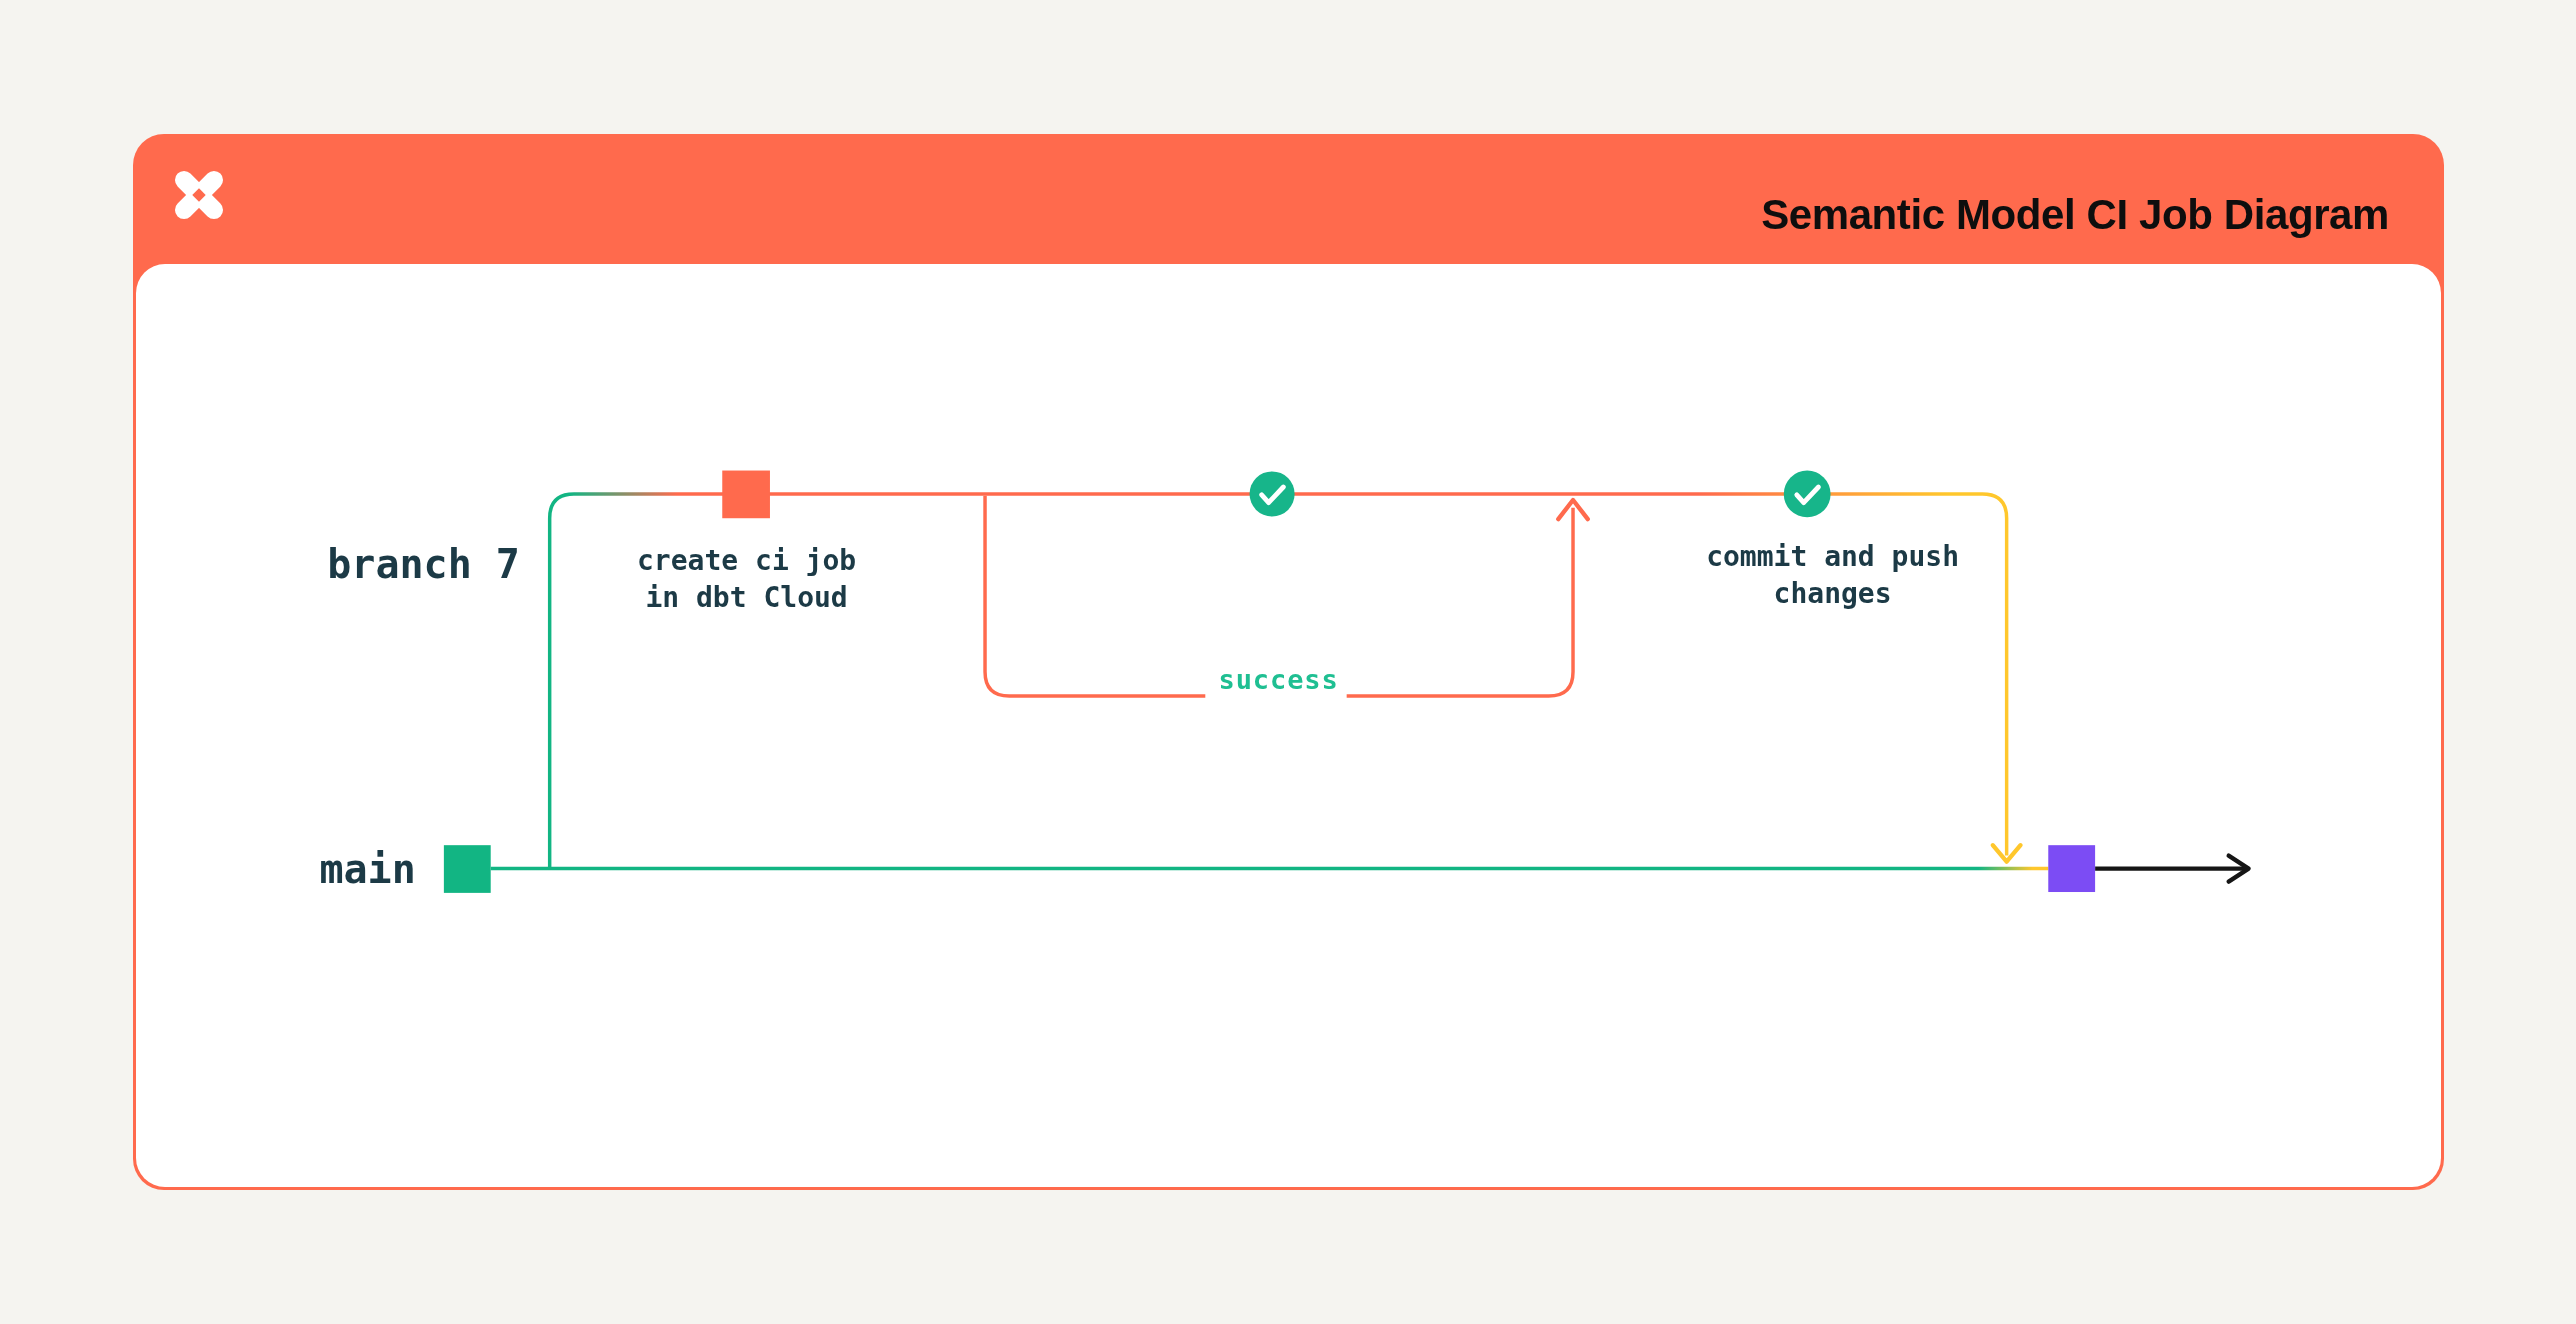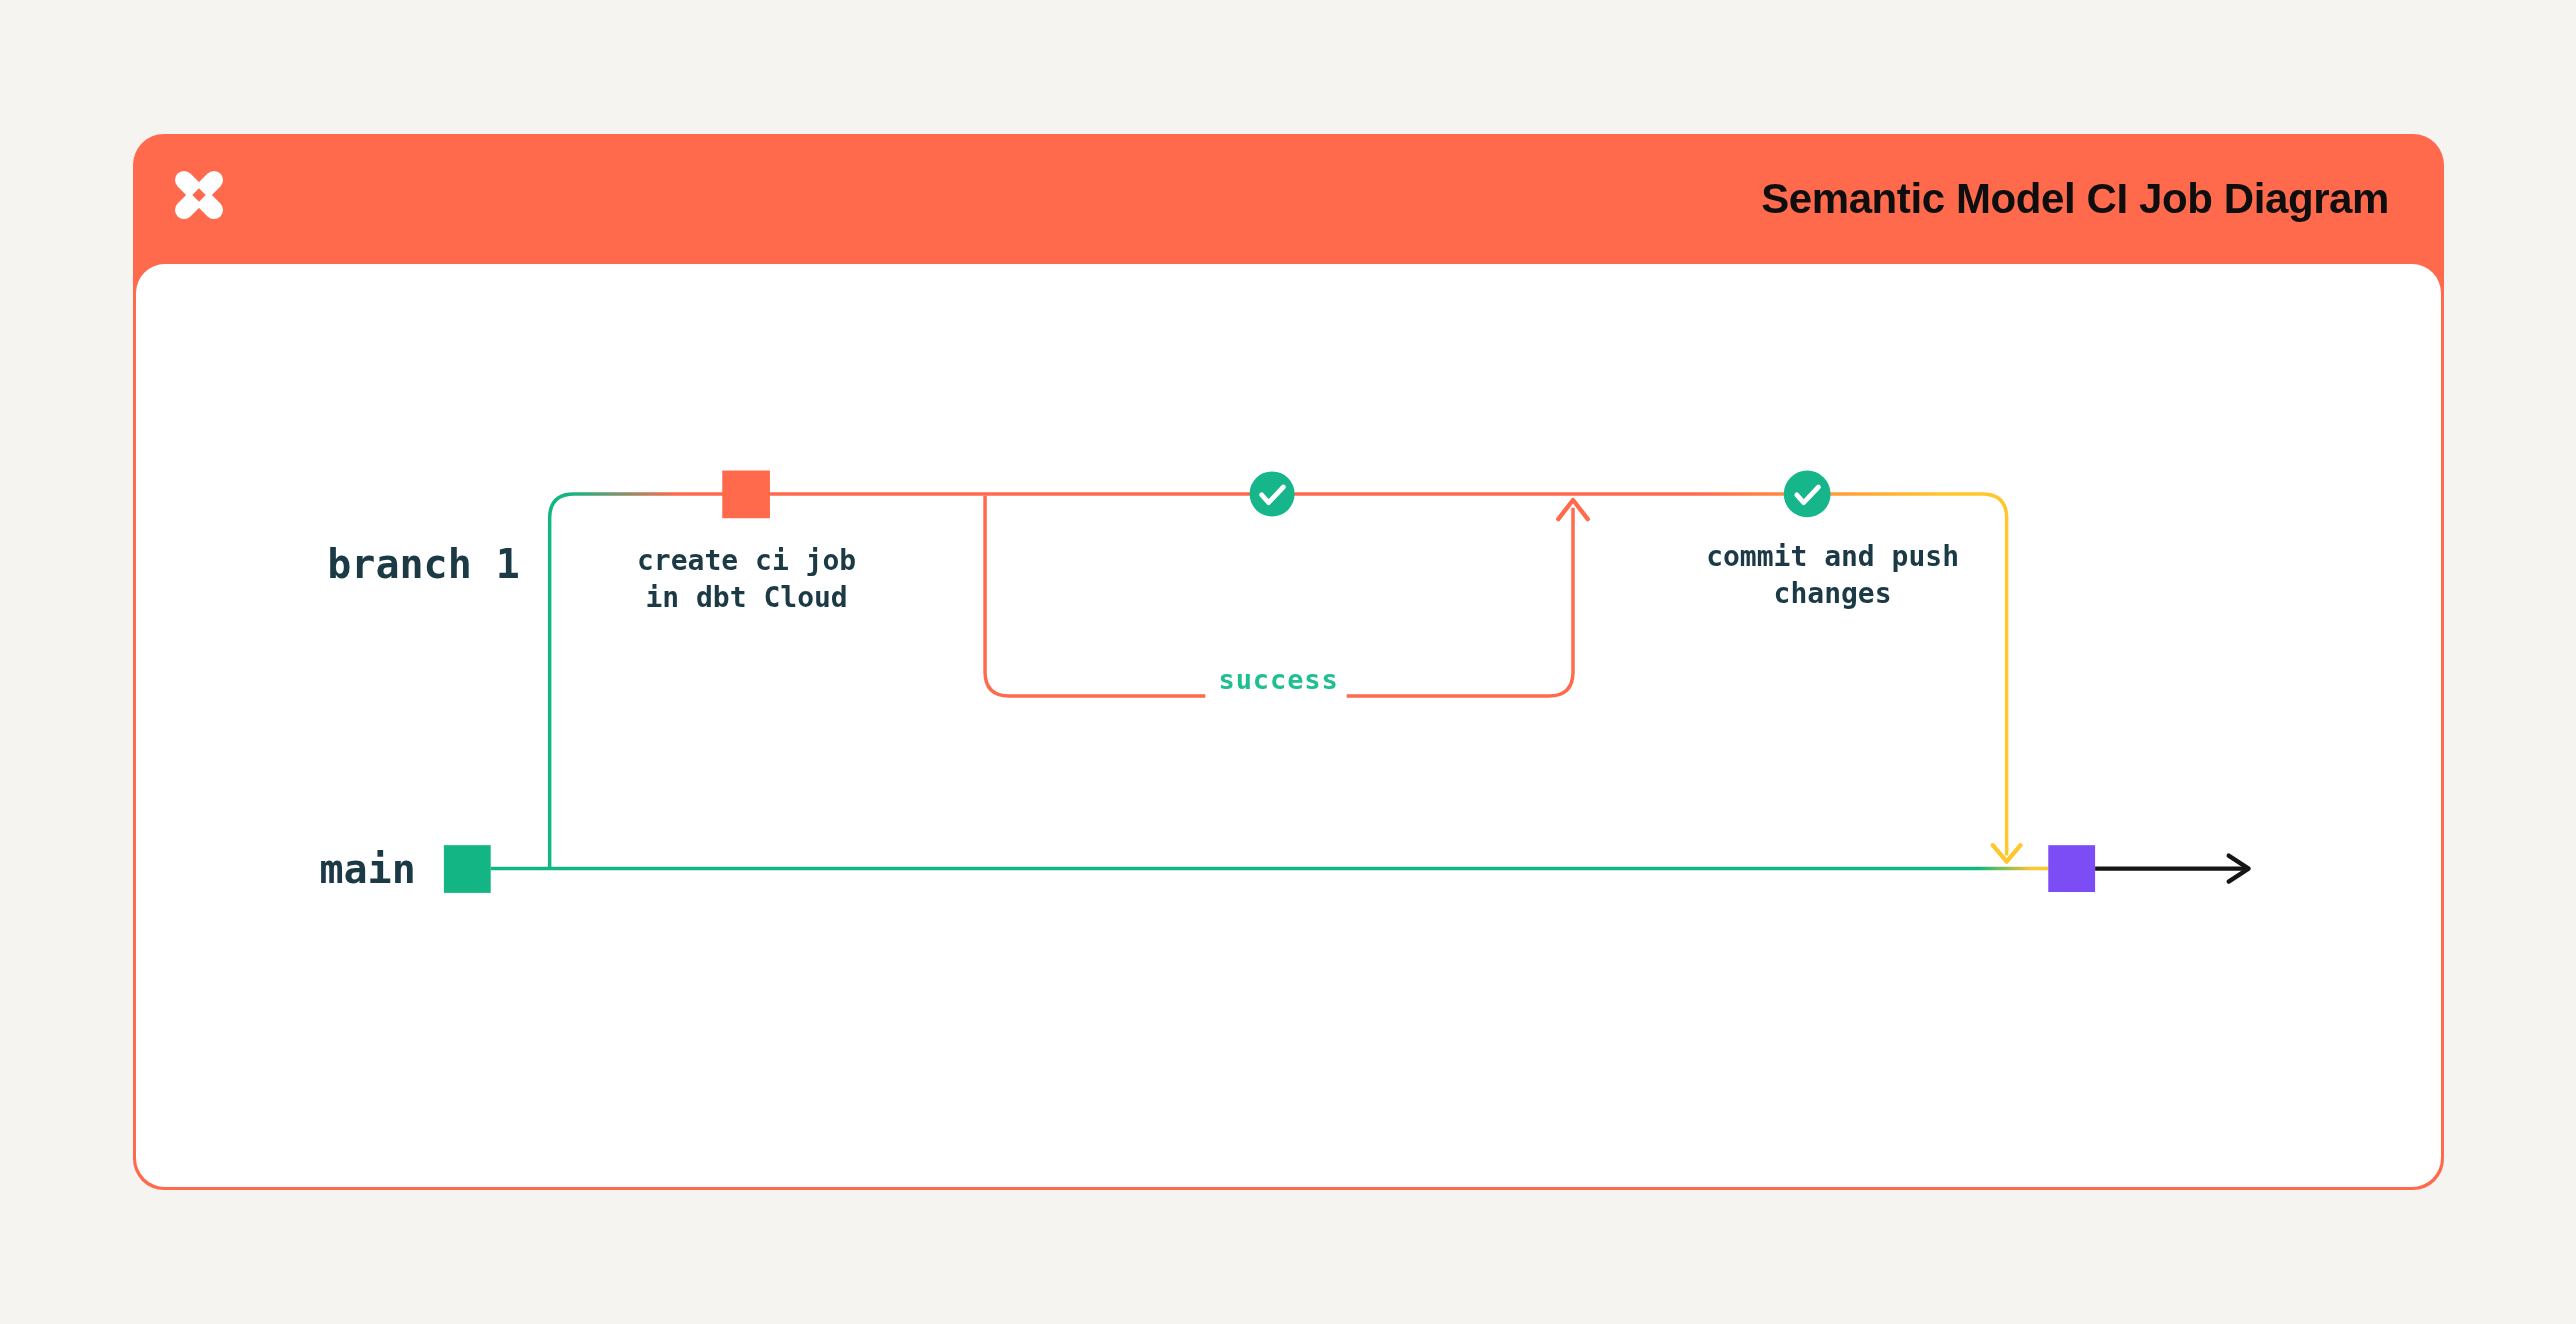--- a/index.html
+++ b/index.html
@@ -16,21 +16,21 @@
     background:var(--coral,#FF6A4D);
     border-radius:31px;
   }
   .card-header{
     position:absolute;left:0;top:0;right:0;height:130px;
   }
   .logo{
     position:absolute;left:35px;top:30px;width:62px;height:62px;
   }
   .page-title{
-    position:absolute;right:55px;top:0;height:130px;
+    position:absolute;right:55px;top:16px;height:130px;
     display:flex;align-items:center;
     font-family:"Liberation Sans",sans-serif;
     font-weight:700;font-size:42px;letter-spacing:-0.4px;
     color:var(--title,#0E0E0E);
     white-space:nowrap;
   }
   .card-body{
     position:absolute;left:2.6px;right:2.6px;top:130px;bottom:2.6px;
     background:var(--card-bg,#FFFFFF);
     border-radius:29px;
@@ -111,21 +111,21 @@
         <rect x="676" y="238" width="55" height="55" fill="var(--coral,#FF6A4D)"></rect>
         <rect x="355" y="670" width="54" height="55" fill="var(--green,#12B583)"></rect>
         <rect x="2205" y="670" width="54" height="54" fill="var(--purple,#7C4CF4)"></rect>
 
         <circle cx="1310" cy="265" r="26" fill="var(--green-check,#17B58A)"></circle>
         <polyline points="1298,266 1306,275 1323,257" fill="none" stroke="var(--white,#fff)" stroke-width="5.5" stroke-linecap="round" stroke-linejoin="round"></polyline>
         <circle cx="1927" cy="265" r="27" fill="var(--green-check,#17B58A)"></circle>
         <polyline points="1915,266 1923,275 1940,257" fill="none" stroke="var(--white,#fff)" stroke-width="5.5" stroke-linecap="round" stroke-linejoin="round"></polyline>
       </svg>
 
-      <div class="lbl" style="left:288px;top:300px;">branch 1</div>
+      <div class="lbl" style="left:288px;top:300px;">branch 7</div>
       <div class="lbl" style="left:232px;top:605px;">main</div>
 
       <div class="node-text" style="left:611px;top:278px;">
         <div>create ci job</div>
         <div>in dbt Cloud</div>
       </div>
 
 
       <div class="success-lbl" style="left:1143px;top:415px;">success</div>
 

